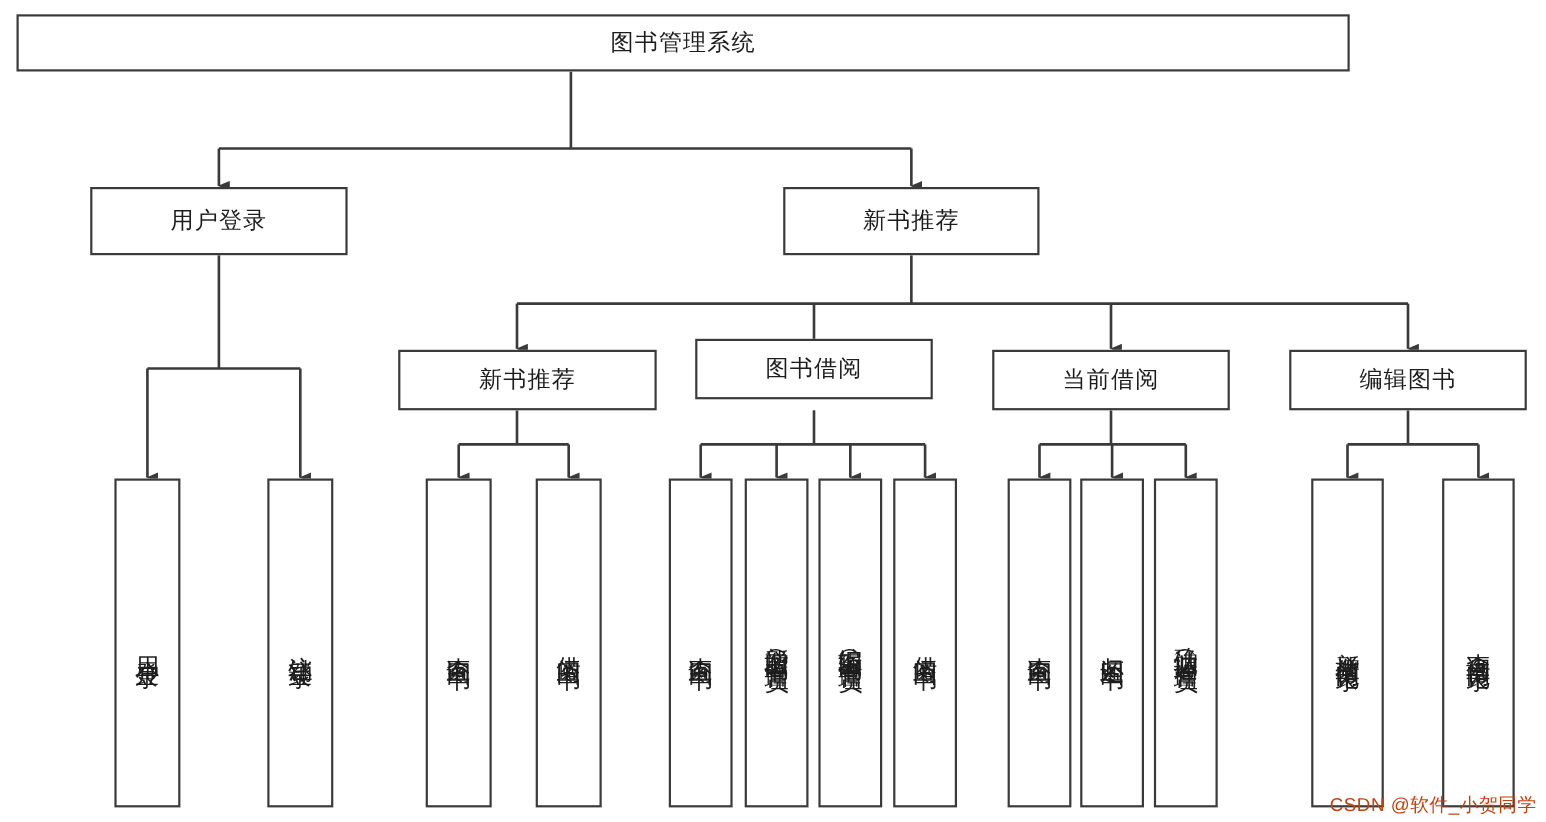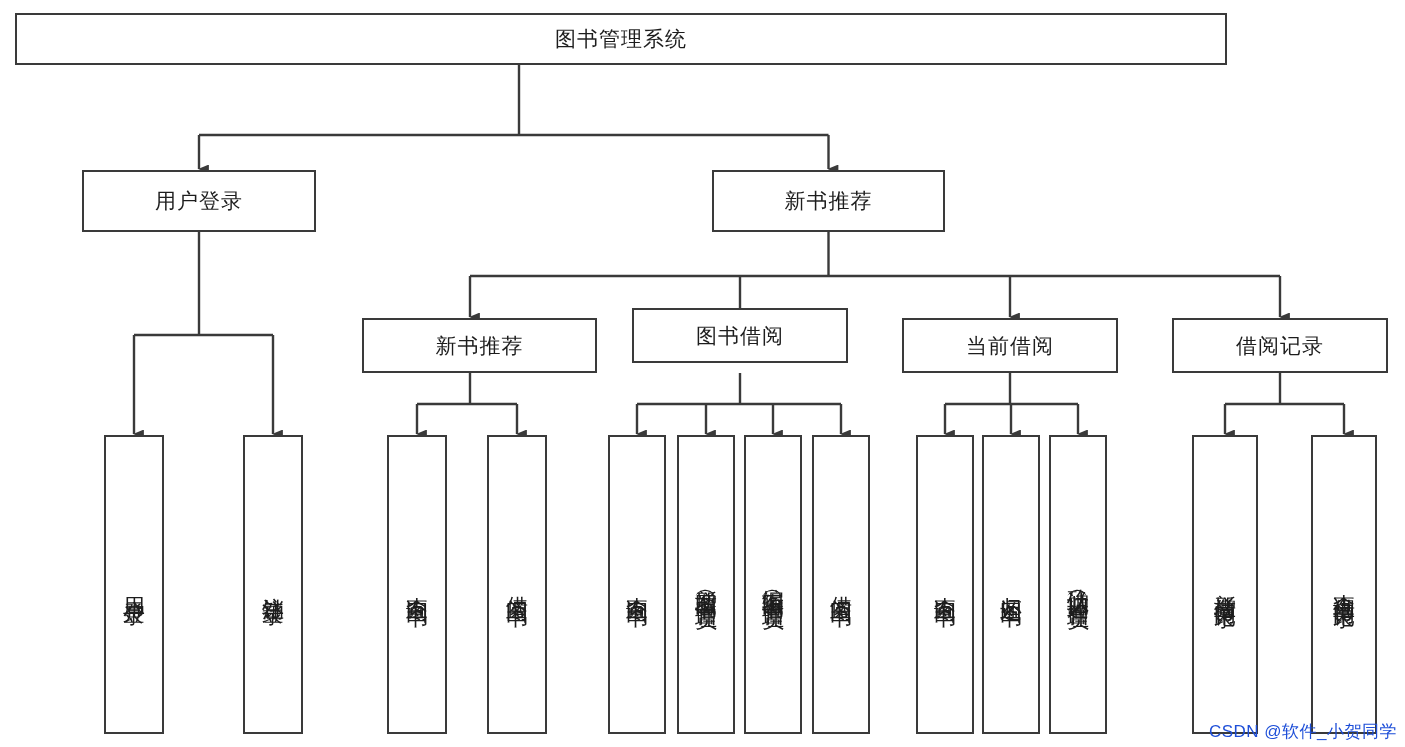--- a/index.html
+++ b/index.html
@@ -55,21 +55,21 @@
     top: 0;
     width: 1405px;
     height: 747px;
     pointer-events: none;
   }
   #watermark {
     position: absolute;
     right: 8px;
     bottom: 4px;
     font-size: 17px;
-    color: #1d4ed8;
+    color: #c2410c;
     letter-spacing: 0.5px;
     white-space: nowrap;
   }
 </style>
 </head>
 <body>
 
 <div id="canvas">
   <svg id="edges" viewBox="0 0 1405 747" xmlns="http://www.w3.org/2000/svg">
     <defs>
@@ -127,21 +127,21 @@
       <div class="node horiz" style="left: 362px; top: 318px; width: 235px; height: 55px;">
         <span>新书推荐</span>
       </div>
       <div class="node horiz" style="left: 632px; top: 308px; width: 216px; height: 55px;">
         <span>图书借阅</span>
       </div>
       <div class="node horiz" style="left: 902px; top: 318px; width: 216px; height: 55px;">
         <span>当前借阅</span>
       </div>
       <div class="node horiz" style="left: 1172px; top: 318px; width: 216px; height: 55px;">
-        <span>借阅记录</span>
+        <span>编辑图书</span>
       </div>
       <div class="node vert" style="left: 104px; top: 435px; width: 60px; height: 299px;">
         <span>用户登录</span>
       </div>
       <div class="node vert" style="left: 243px; top: 435px; width: 60px; height: 299px;">
         <span>注销登录</span>
       </div>
       <div class="node vert" style="left: 387px; top: 435px; width: 60px; height: 299px;">
         <span>查询图书</span>
       </div>

